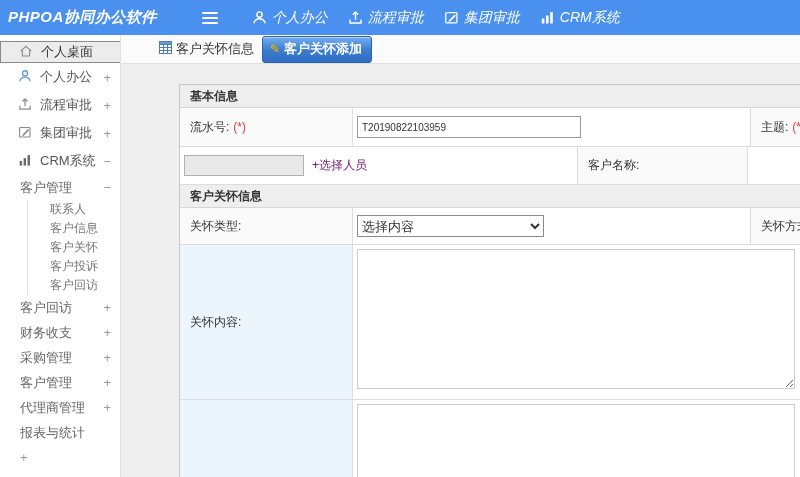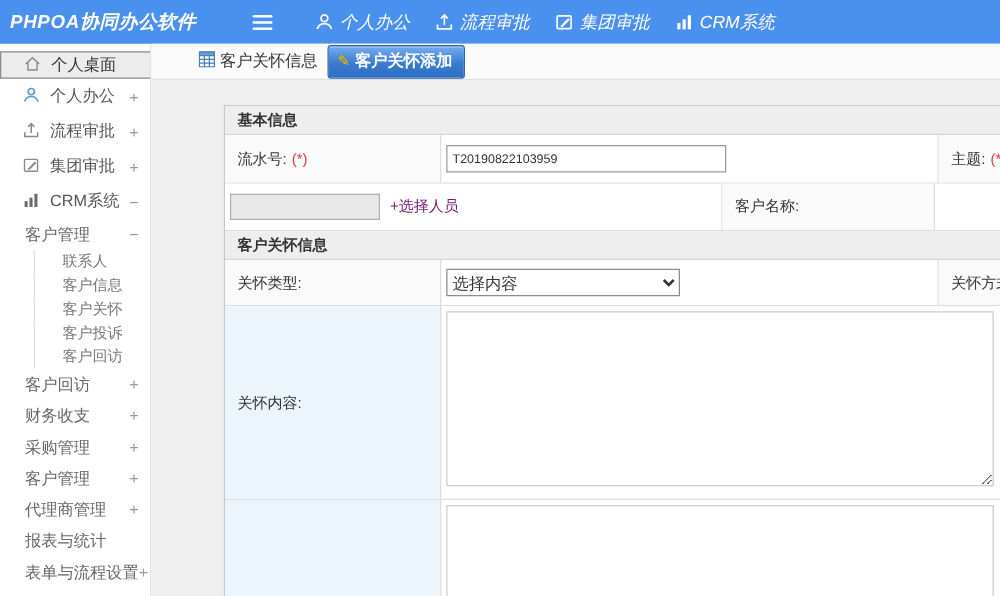--- a/index.html
+++ b/index.html
@@ -209,21 +209,20 @@
       <span class="exp">+</span>
     </div>
     <div class="s-item lv2">
       <span>代理商管理</span>
       <span class="exp">+</span>
     </div>
     <div class="s-item lv2">
       <span>报表与统计</span>
     </div>
     <div class="s-item lv2">
-      <span>表单与流程设置</span>
       <span class="exp" style="position:static;margin-left:0">+</span>
     </div>
     <div class="s-item lv1">
       <span>
         <svg width="14" height="14" viewBox="0 0 15 15">
             <rect x="1.8" y="4.8" width="11.4" height="7.6" rx="1" fill="none" stroke="#8a8a8a" stroke-width="1.2"></rect>
             <path d="M5.4 4.8V3.2h4.2v1.6" fill="none" stroke="#8a8a8a" stroke-width="1.2"></path>
           </svg>
       </span>
       <span>行政办公</span>

